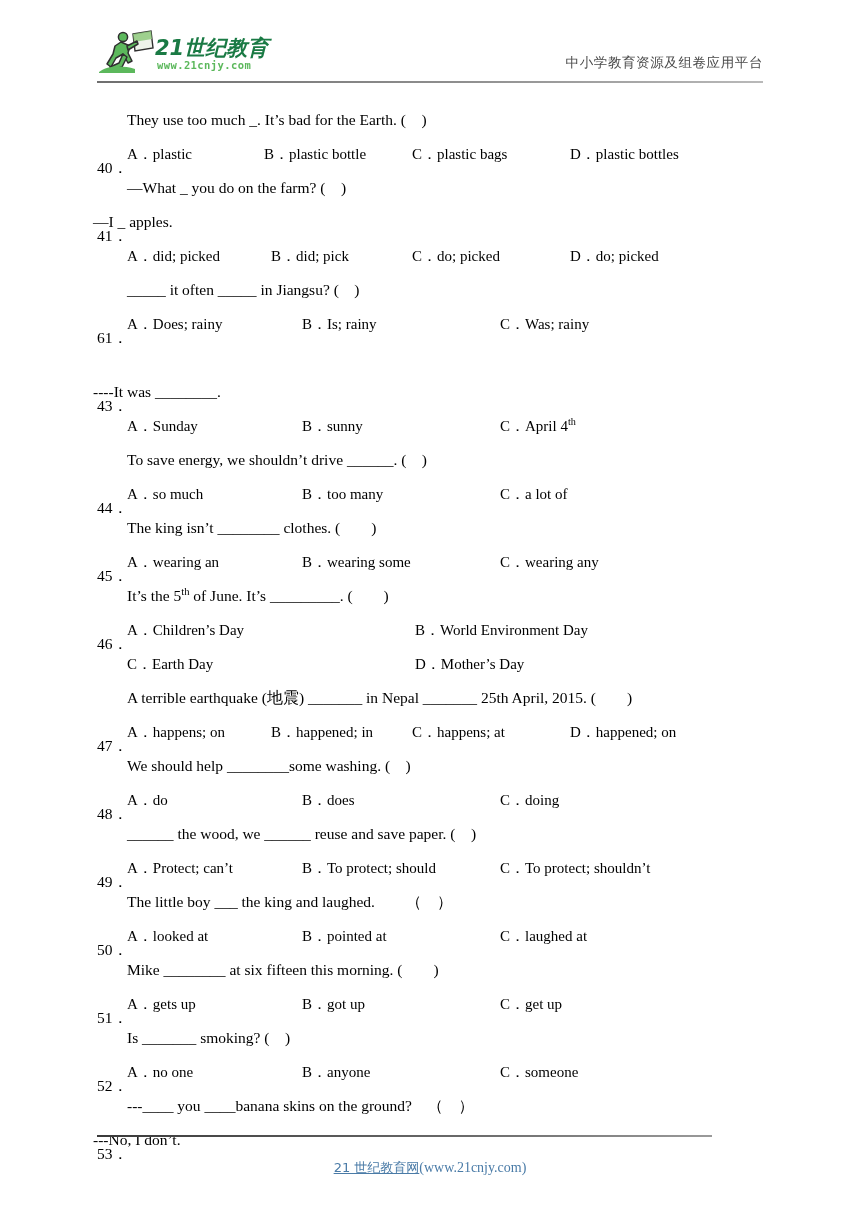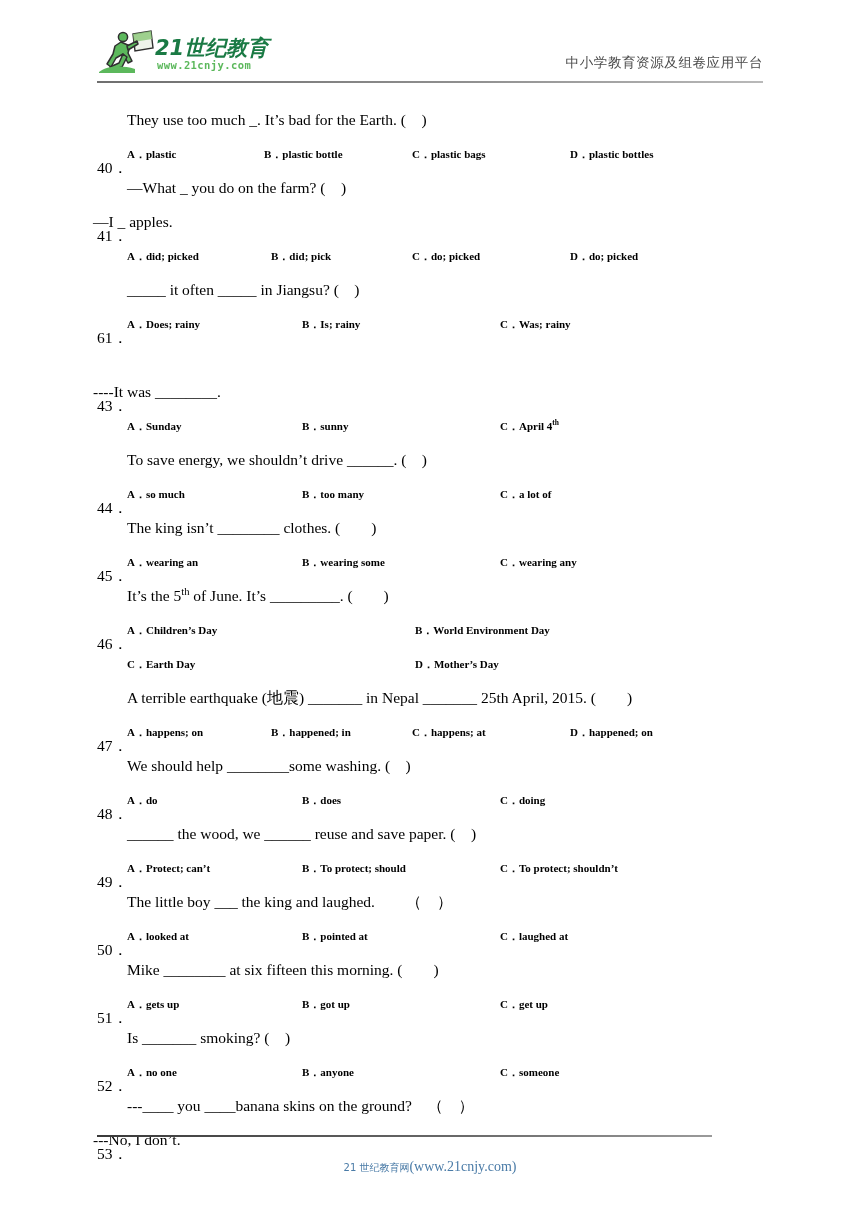--- a/index.html
+++ b/index.html
@@ -81,23 +81,22 @@
   }
   
   .qline.cont .stem {
     left: 93px;
   }
 
   .optrow {
     position: relative;
     height: 34px;
     line-height: 34px;
-    font-size: 11px;
+    font-size: 15px;
     white-space: nowrap;
-    font-weight: bold;
   }
   .optrow .opt {
     position: absolute;
     top: 0;
   }
 
   
   .c-a    { left: 127px; }
   .c-b3   { left: 302px; }
   .c-c3   { left: 500px; }
@@ -132,21 +131,22 @@
     left: 0;
     top: 1159px;
     width: 860px;
     text-align: center;
     font-size: 14px;
     color: #4a7ba7;
     font-family: "Liberation Serif", serif;
   }
   .footer-text .cnpart {
     font-family: "DejaVu Sans", sans-serif;
-    font-size: 10px;
+    font-size: 13px;
+    text-decoration: underline;
   }
 </style>
 </head>
 <body>
 
 <div class="header">
 
   <div class="logo">
     <svg width="180" height="50" viewBox="0 0 180 50" xmlns="http://www.w3.org/2000/svg">
 

